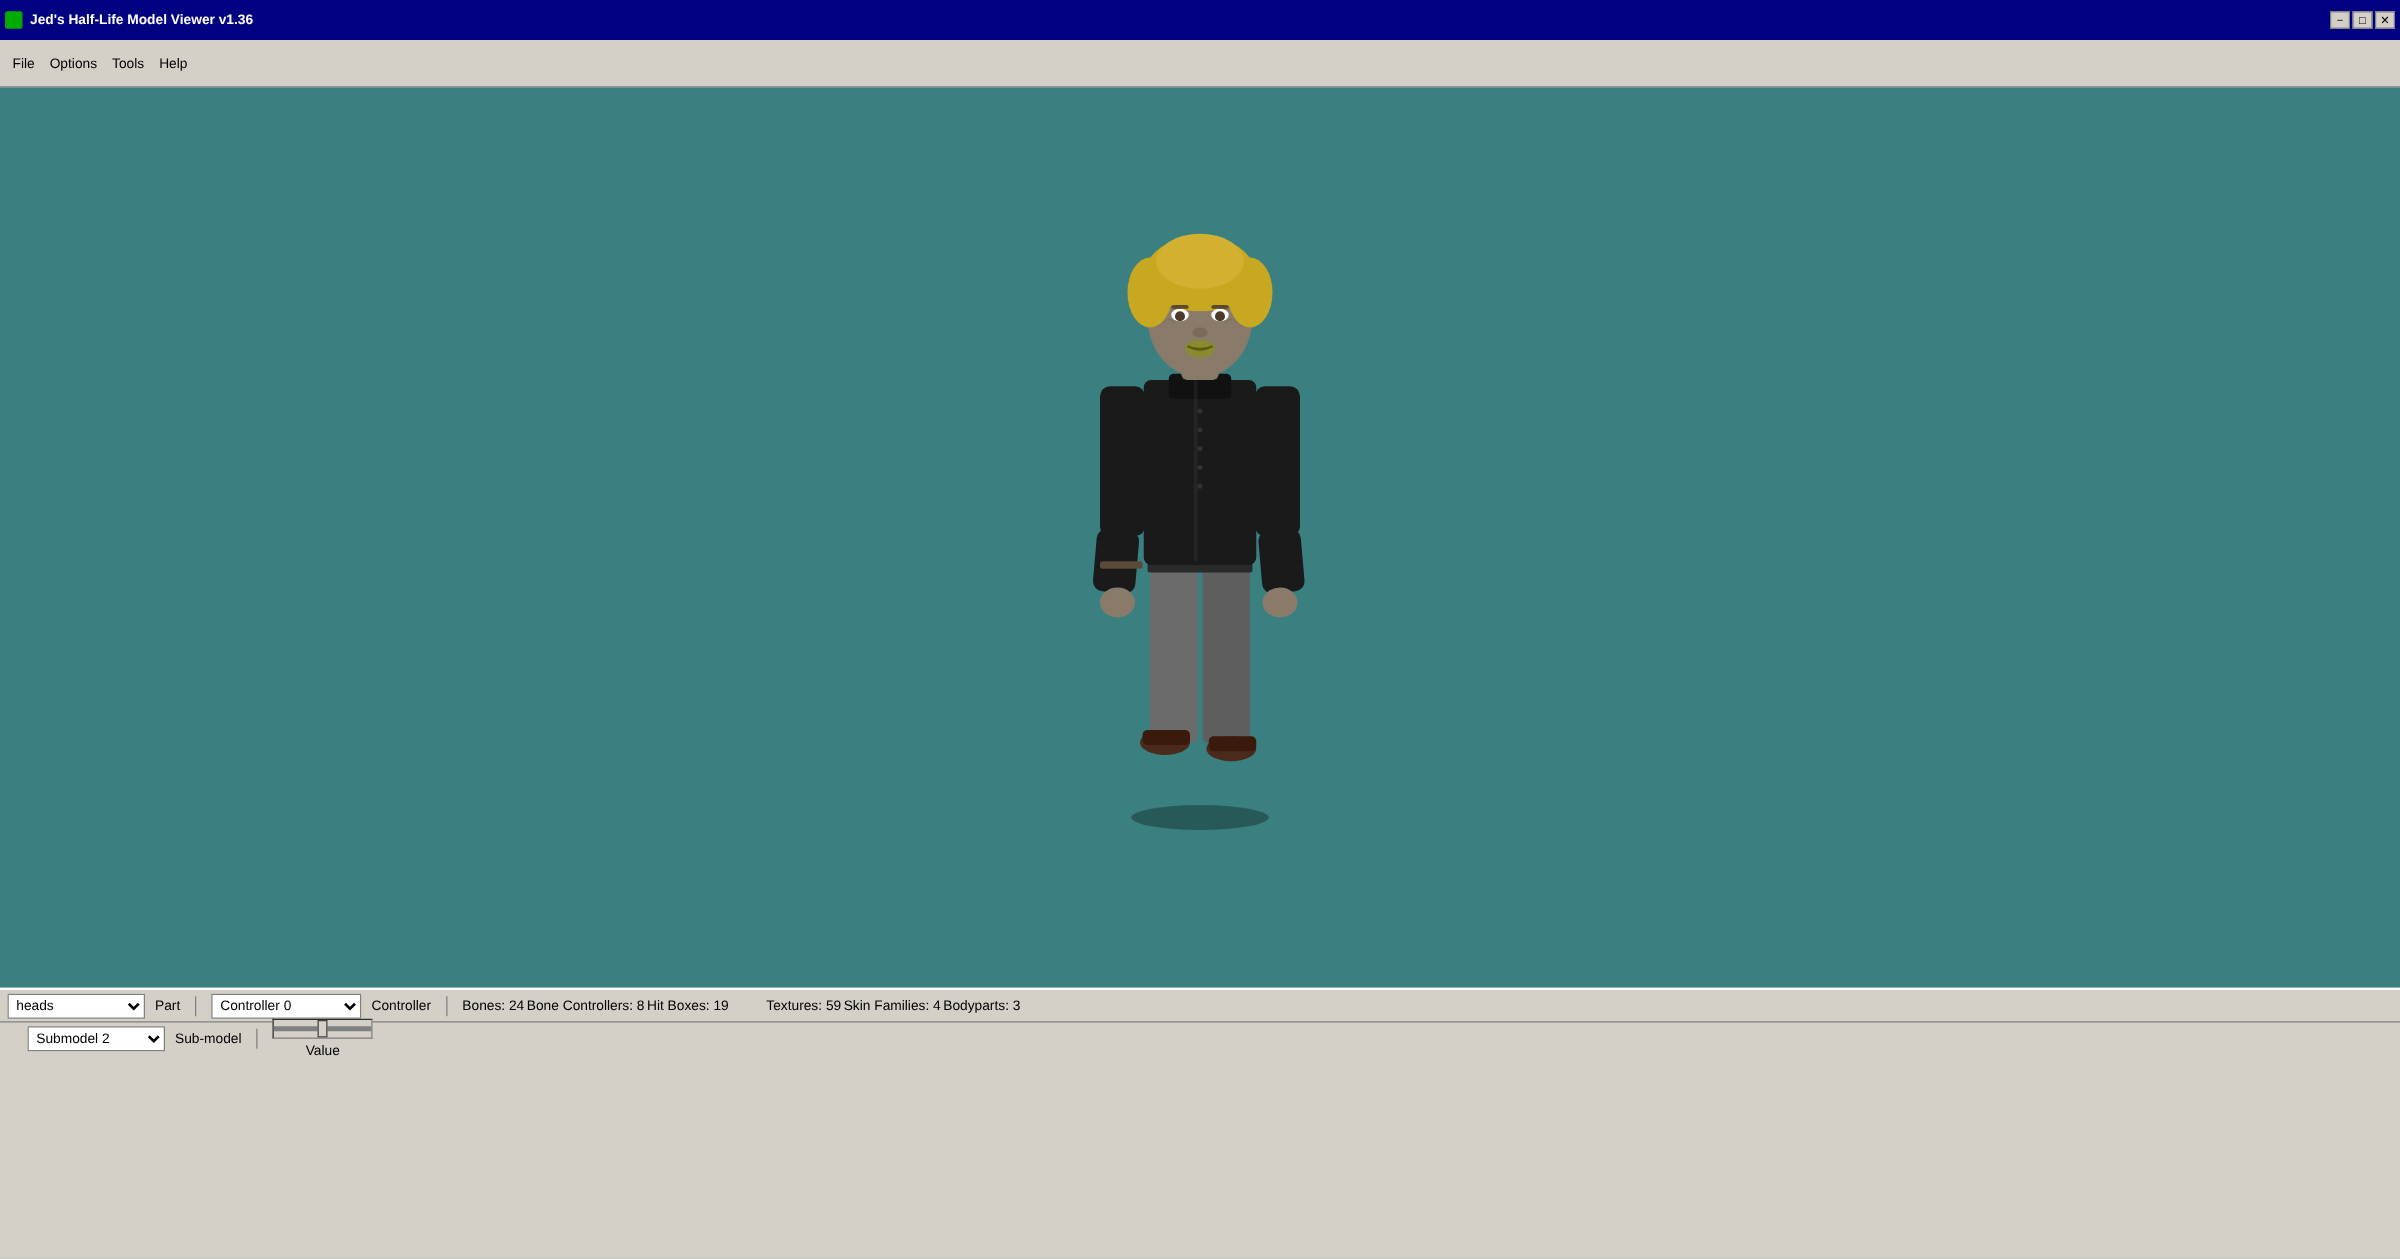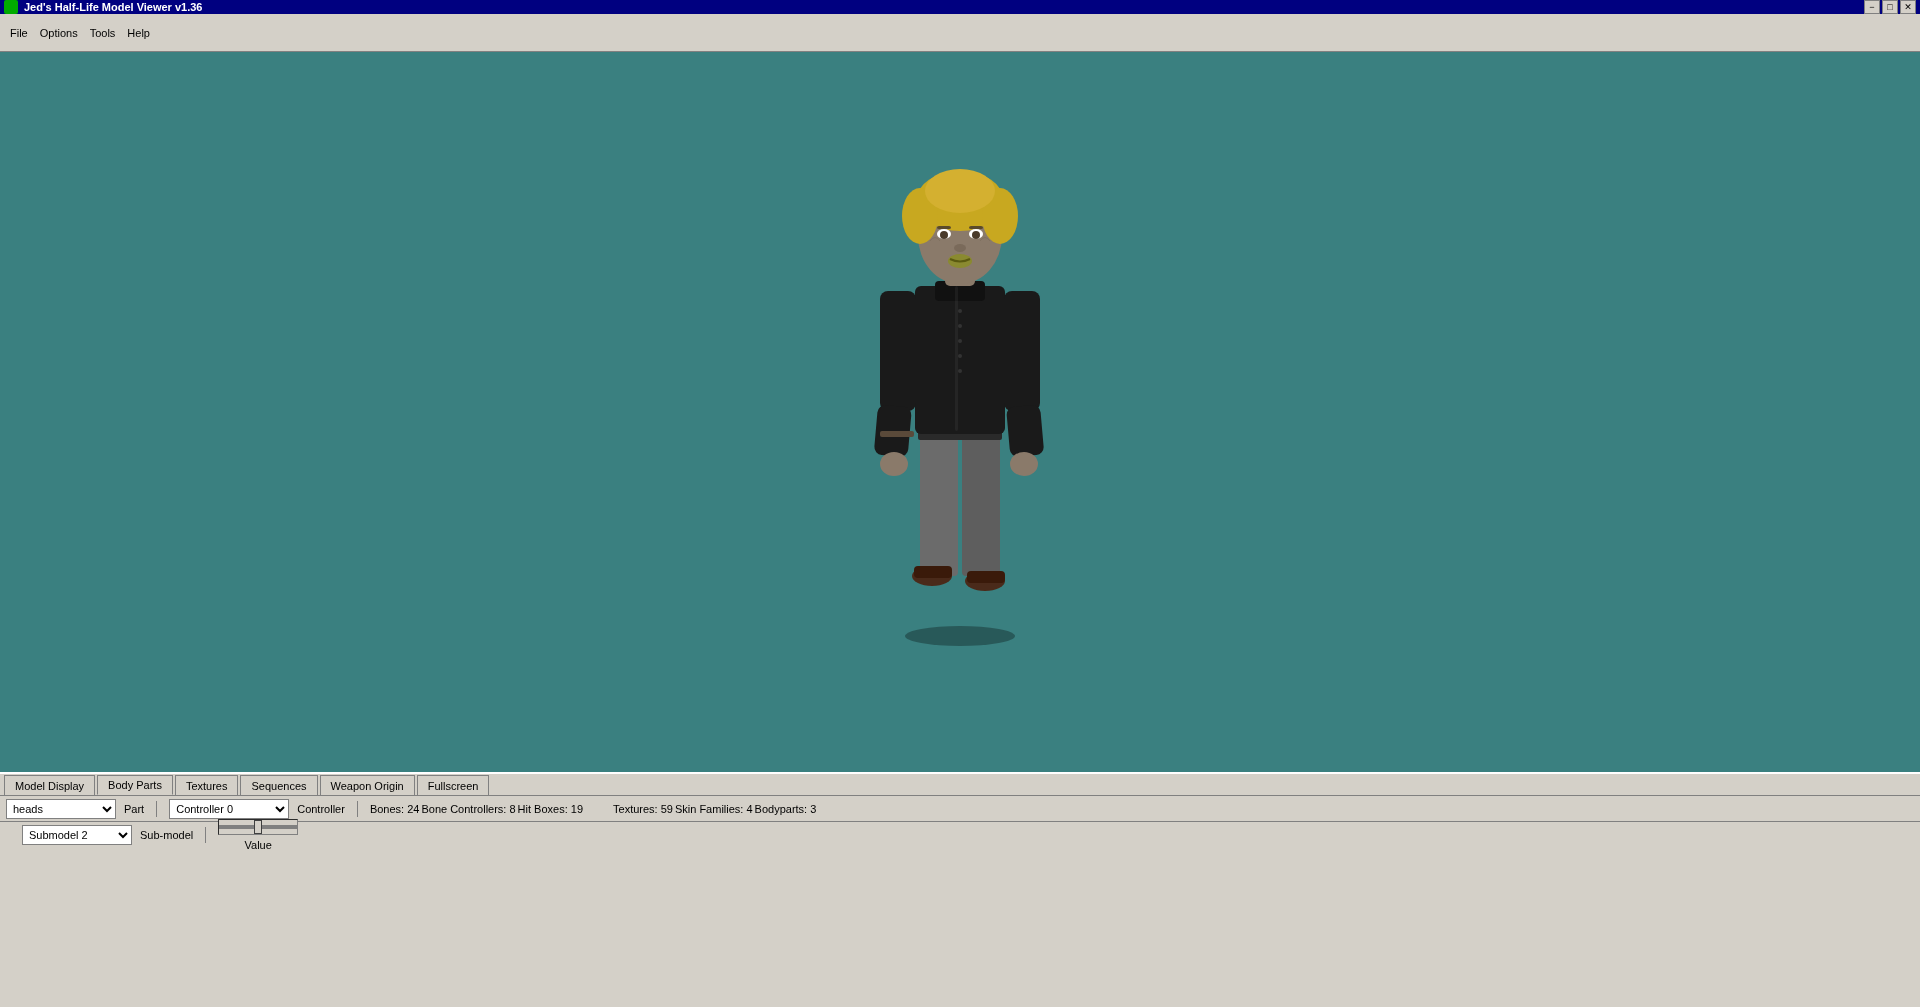--- a/index.html
+++ b/index.html
@@ -1,20 +1,20 @@
 <!DOCTYPE html>
 <html><head>
   <meta charset="utf-8">
   <style>
     * { margin: 0; padding: 0; box-sizing: border-box; }
     body { width: 1920px; height: 1007px; overflow: hidden; font-family: 'Segoe UI', Tahoma, sans-serif; font-size: 11px; background: #d4d0c8; }
 
     
     #titlebar {
-      height: 14px;
+      height: 32px;
       background: #000080;
       display: flex;
       align-items: center;
       justify-content: space-between;
       padding: 0 4px;
       color: white;
     }
     #titlebar-left {
       display: flex;
       align-items: center;
@@ -277,40 +277,20 @@
 
       <rect x="95" y="160" width="3" height="145" rx="2" fill="rgba(255,255,255,0.05)"></rect>
 
       <rect x="20" y="305" width="34" height="6" rx="2" fill="#5a4a3a"></rect>
     </svg>
   </div>
 </div>
 
 <div id="bottom-panel">
 
-  <div id="tab-bar">
-    <div class="tab">
-      <span>Model Display</span>
-    </div>
-    <div class="tab active">
-      <span>Body Parts</span>
-    </div>
-    <div class="tab">
-      <span>Textures</span>
-    </div>
-    <div class="tab">
-      <span>Sequences</span>
-    </div>
-    <div class="tab">
-      <span>Weapon Origin</span>
-    </div>
-    <div class="tab">
-      <span>Fullscreen</span>
-    </div>
-  </div>
 
   <div id="controls-row">
     <select class="select-box" style="width:110px;">
       <option>heads</option>
     </select>
     <span class="label-text">Part</span>
 
     <div class="sep"></div>
 
     <select class="select-box" style="width:120px;">

